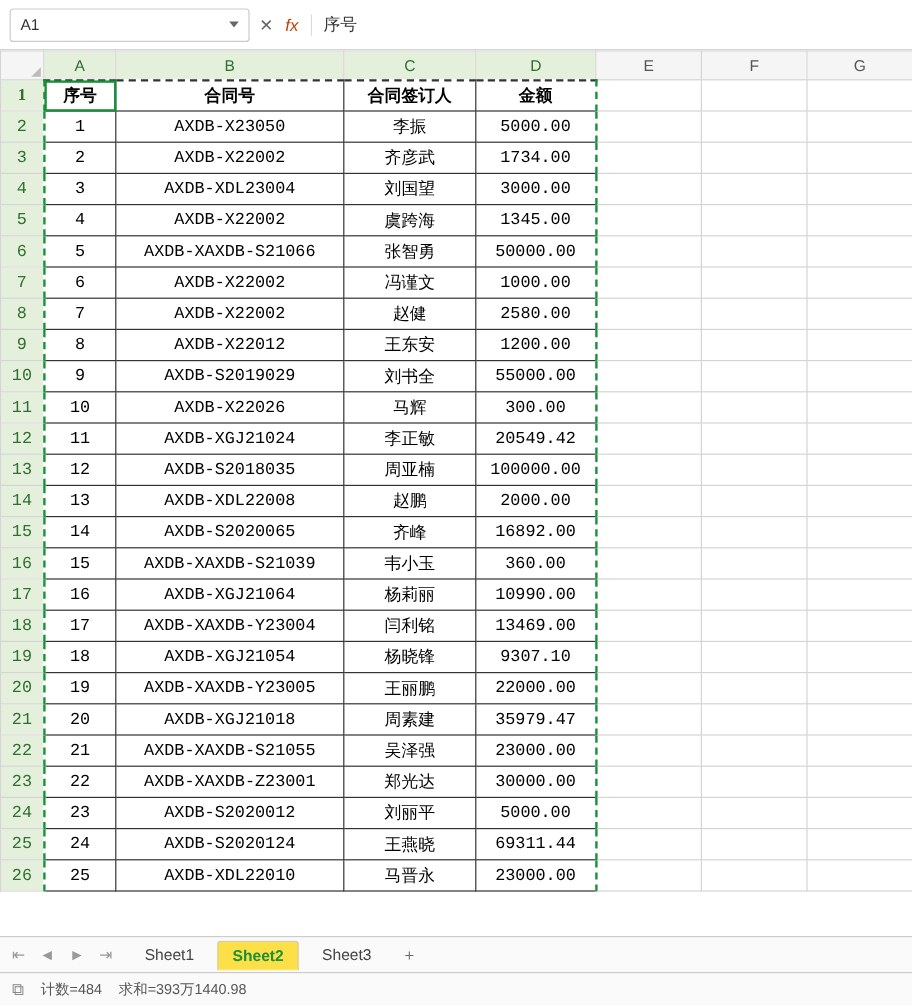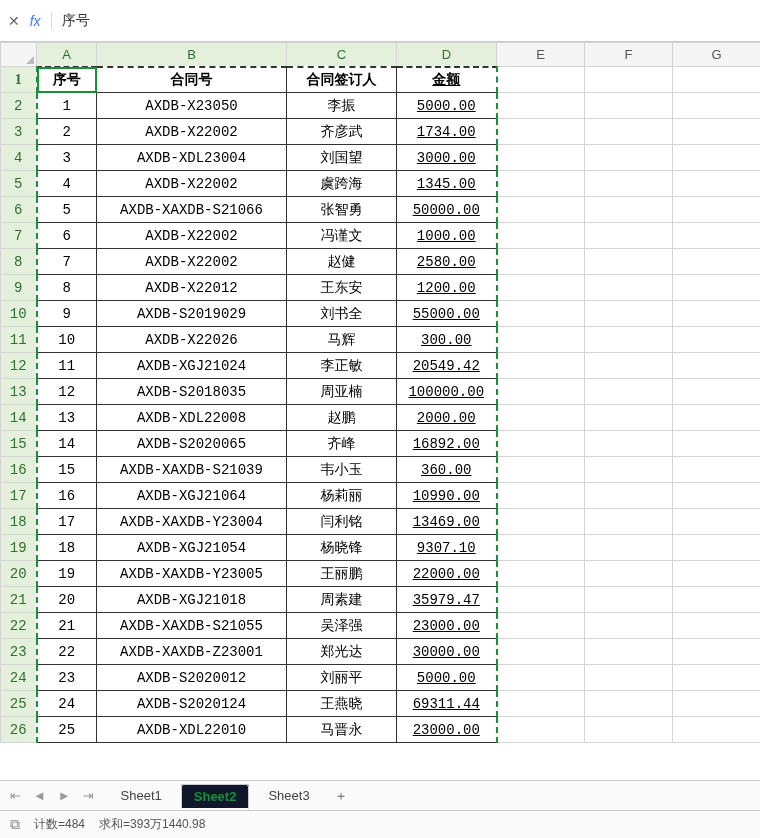--- a/index.html
+++ b/index.html
@@ -45,21 +45,21 @@
     gap: 10px;
     flex: 1;
   }
   .icon-btn {
     color: #666;
     font-size: 14px;
     cursor: pointer;
     display: inline-flex;
     align-items: center;
   }
-  .fx-label { font-style: italic; color: #3b82f6; font-size: 14px; }
+  .fx-label { font-style: italic; color: #c2410c; font-size: 14px; }
   .divider { width: 1px; height: 18px; background: #ddd; }
   .fx-value { color: #333; font-size: 14px; }
 
   .sheet-wrap { flex: 1; overflow: hidden; position: relative; }
   table.sheet {
     border-collapse: collapse;
     width: 100%;
     table-layout: fixed;
   }
   .sheet th, .sheet td {
@@ -116,21 +116,21 @@
   }
   .data td {
     font-family: "SimSun", "Courier New", monospace;
     font-size: 14px;
   }
   .data .num { font-family: "Courier New", monospace; }
 
   
   .ants-top    td.in-sel { border-top: 2px dashed #1a8f3c; }
   .ants-left   { border-left: 2px dashed #1a8f3c !important; }
-  .ants-right  { border-right: 2px dashed #1a8f3c !important; text-decoration: underline; }
+  .ants-right  { border-right: 2px dashed #1a8f3c !important; }
   .data td.in-sel, .data-header td.in-sel { border-color: #333; }
 
   
   .active-cell {
     outline: 2px solid #1a8f3c;
     outline-offset: -2px;
   }
 
   
   .tabs-bar {
@@ -152,21 +152,21 @@
   .tab {
     padding: 4px 12px;
     border: 1px solid transparent;
     color: #444;
     cursor: pointer;
     border-radius: 3px 3px 0 0;
     margin-left: 6px;
     margin-top: 48px;
   }
   .tab.active {
-    background: #0f172a;
+    background: #fde047;
     border: 1px solid #ccc;
     border-bottom-color: #fff;
     color: #1a8f3c;
     font-weight: bold;
     position: relative;
     top: 1px;
   }
   .add-tab { margin-left: 8px; color: #666; cursor: pointer; }
 
   
@@ -180,20 +180,24 @@
     font-size: 12px;
     color: #555;
     background: #fafafa;
   }
   .status-icon { font-size: 14px; color: #888; }
 </style>
 </head>
 <body>
 
 <div class="formula-bar">
+  <div class="name-box">
+    <span>A1</span>
+    <span class="chev-down"></span>
+  </div>
   <div class="fx-zone">
     <span class="icon-btn">✕</span>
     <span class="fx-label">fx</span>
     <span class="divider"></span>
     <span class="fx-value">序号</span>
   </div>
 </div>
 
 <div class="sheet-wrap">
   <table class="sheet sel-col">

